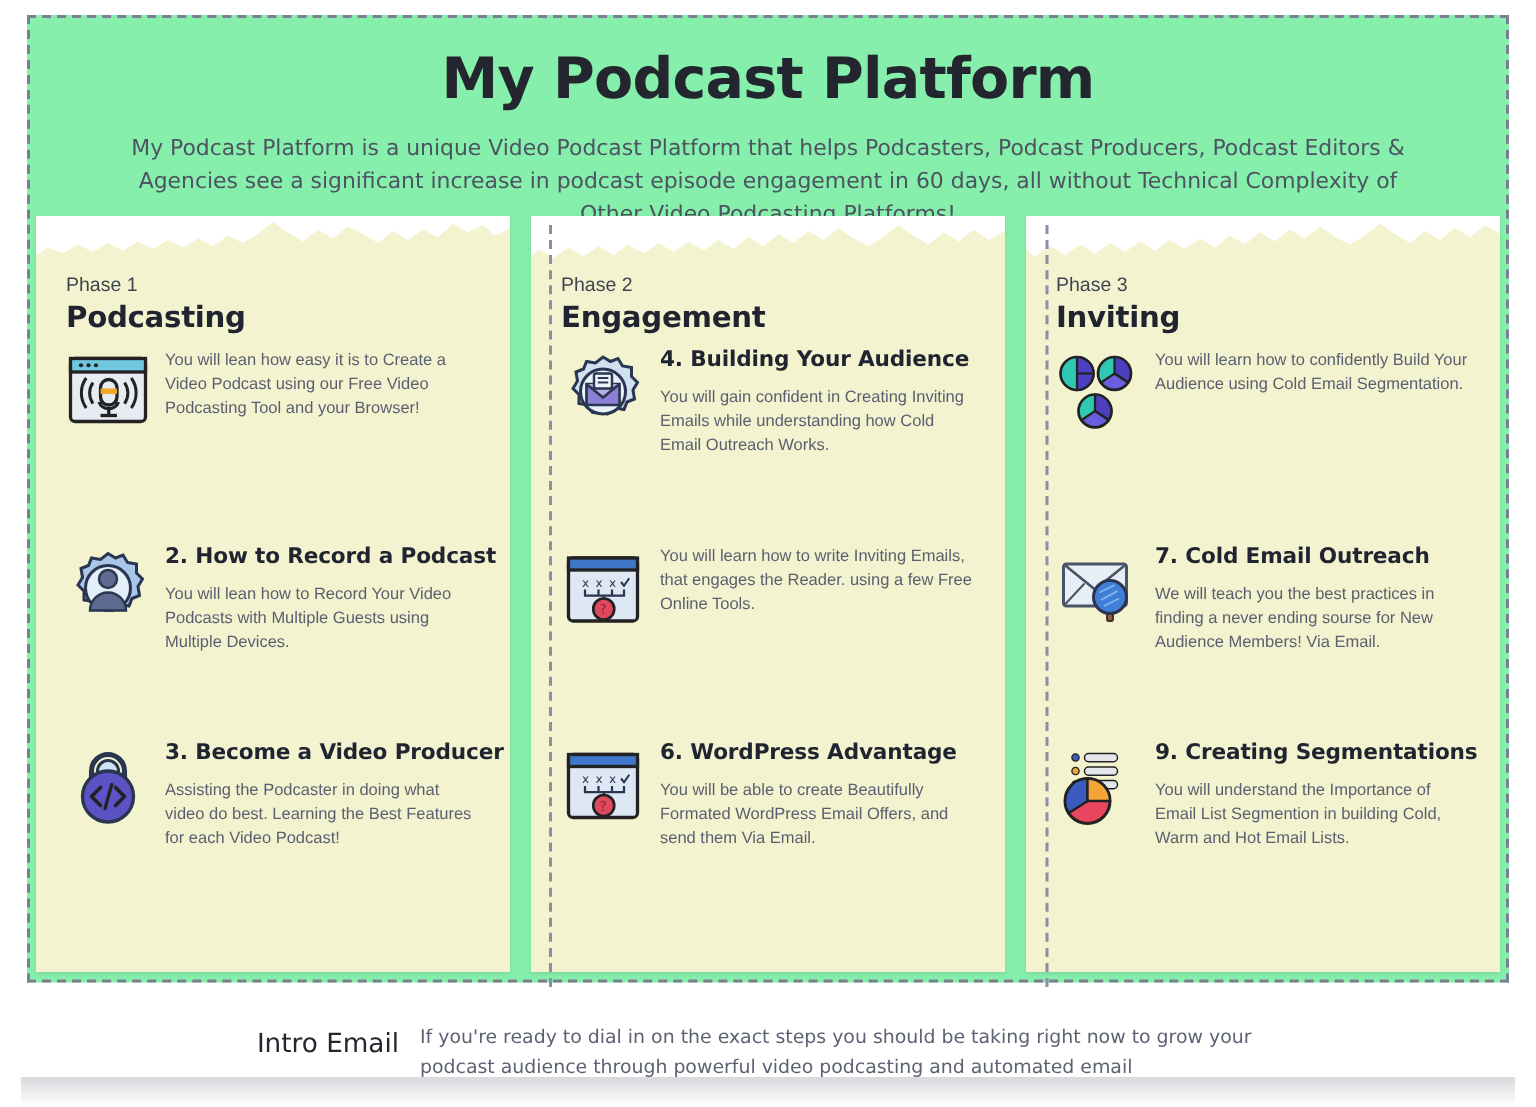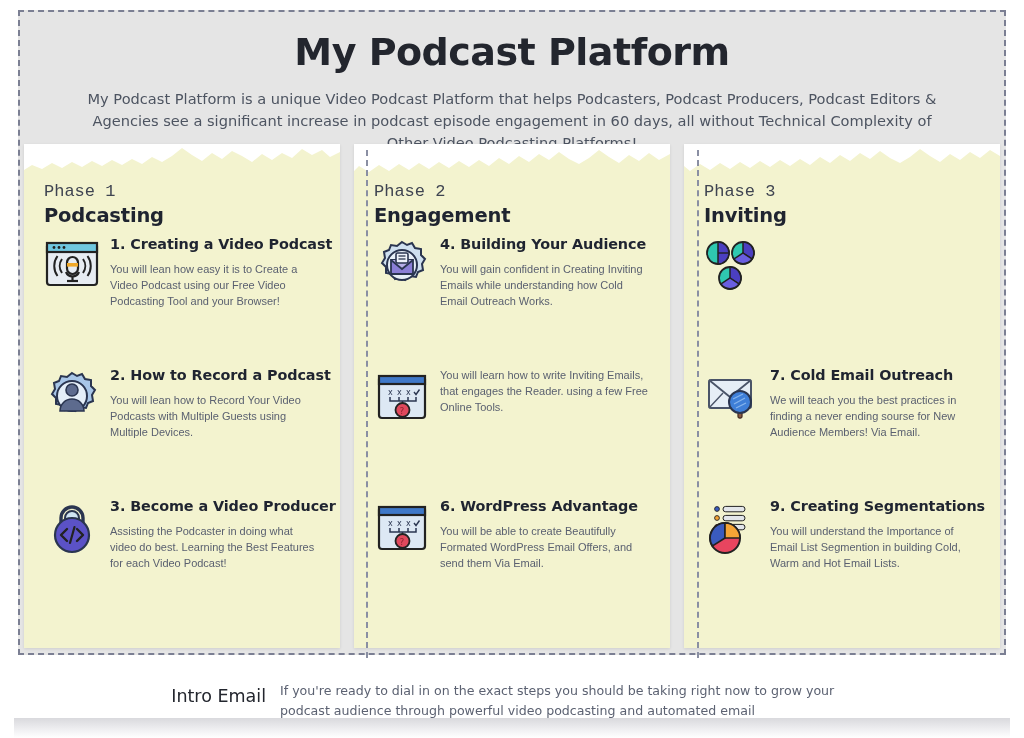--- a/index.html
+++ b/index.html
@@ -14,21 +14,21 @@
   }
 
   
   #outer-frame {
     position: absolute;
     left: 18px;
     top: 10px;
     width: 988px;
     height: 645px;
     border: 2px dashed #7b7f93;
-    background: #e5e5e5;
+    background: #86efac;
   }
 
   
   #header { padding-top: 18px; text-align: center; }
 
   #page-title {
     font-family: "DejaVu Sans", sans-serif;
     font-size: 38px;
     font-weight: bold;
     color: #23262e;
@@ -82,23 +82,23 @@
   }
 
   .col-content {
     position: absolute;
     left: 0; top: 0;
     width: 100%; height: 100%;
     padding: 38px 20px 10px 20px;
   }
 
   .phase-label {
-    font-size: 17px;
+    font-size: 13px;
     color: #3f4451;
-    font-family: Liberation Mono, monospace;
+    font-family: Liberation Sans, sans-serif;
     margin-bottom: 3px;
   }
 
   .phase-title {
     font-size: 19.5px;
     font-weight: bold;
     color: #1f2430;
     font-family: "DejaVu Sans", sans-serif;
     margin-bottom: 9px;
     letter-spacing: -0.2px;
@@ -222,21 +222,20 @@
               <path d="M22 32 a7 7 0 0 0 13 0" fill="none" stroke="#222" stroke-width="2.2"></path>
               <line x1="28.5" y1="36" x2="28.5" y2="41" stroke="#222" stroke-width="2.2"></line>
               <line x1="23" y1="41" x2="34" y2="41" stroke="#222" stroke-width="2.2"></line>
               <path d="M18 19 a12 12 0 0 0 0 14" fill="none" stroke="#222" stroke-width="2"></path>
               <path d="M13.5 16 a17 17 0 0 0 0 20" fill="none" stroke="#222" stroke-width="2"></path>
               <path d="M39 19 a12 12 0 0 1 0 14" fill="none" stroke="#222" stroke-width="2"></path>
               <path d="M43.5 16 a17 17 0 0 1 0 20" fill="none" stroke="#222" stroke-width="2"></path>
             </svg>
           </div>
           <div class="item-text">
-            <div class="item-title">1. Creating a Video Podcast</div>
             <div class="item-desc">You will lean how easy it is to Create a Video Podcast using our Free Video Podcasting Tool and your Browser!</div>
           </div>
         </div>
 
         <div class="item">
           <div class="item-icon">
             <svg width="56" height="52" viewBox="0 0 56 52">
               <path d="M28 2 l5 3 5-2 3 5 6 1 0 6 4 4 -3 5 1 6 -5 2 -2 5 -6 -1 -5 4 -5 -3 -5 2 -3 -5 -6 -1 0 -6 -4 -4 3 -5 -1 -6 5 -2 2 -5 6 1z" fill="#a8c6e8" stroke="#2a3550" stroke-width="2"></path>
               <circle cx="28" cy="25" r="15" fill="#e4eef8" stroke="#2a3550" stroke-width="2"></circle>
               <circle cx="28" cy="19" r="6" fill="#5d6b8e" stroke="#2a3550" stroke-width="1.6"></circle>
@@ -363,20 +362,21 @@
                 <path d="M39 13 L48 19 A11 11 0 0 1 30 19 Z" fill="#6a5ee0" stroke="#222" stroke-width="1.5"></path>
               </g>
               <g>
                 <circle cx="26" cy="38" r="11" fill="#2fc8b0" stroke="#222" stroke-width="1.8"></circle>
                 <path d="M26 38 L26 27 A11 11 0 0 1 35 44 Z" fill="#4b3fc0" stroke="#222" stroke-width="1.5"></path>
                 <path d="M26 38 L35 44 A11 11 0 0 1 17 44 Z" fill="#6a5ee0" stroke="#222" stroke-width="1.5"></path>
               </g>
             </svg>
           </div>
           <div class="item-text">
+            <div class="item-desc">You will learn how to confidently Build Your Audience using Cold Email Segmentation.</div>
           </div>
         </div>
 
         <div class="item">
           <div class="item-icon">
             <svg width="56" height="52" viewBox="0 0 56 52">
               <rect x="5" y="9" width="42" height="28" rx="2" fill="#e6eef6" stroke="#4a5468" stroke-width="2"></rect>
               <path d="M5 9 L26 26 L47 9" fill="none" stroke="#4a5468" stroke-width="1.8"></path>
               <path d="M5 37 L19 22 M47 37 L33 22" fill="none" stroke="#4a5468" stroke-width="1.4"></path>
               <rect x="34" y="37" width="4" height="10" rx="1.4" fill="#8a5a44" stroke="#4a3026" stroke-width="1.3"></rect>

